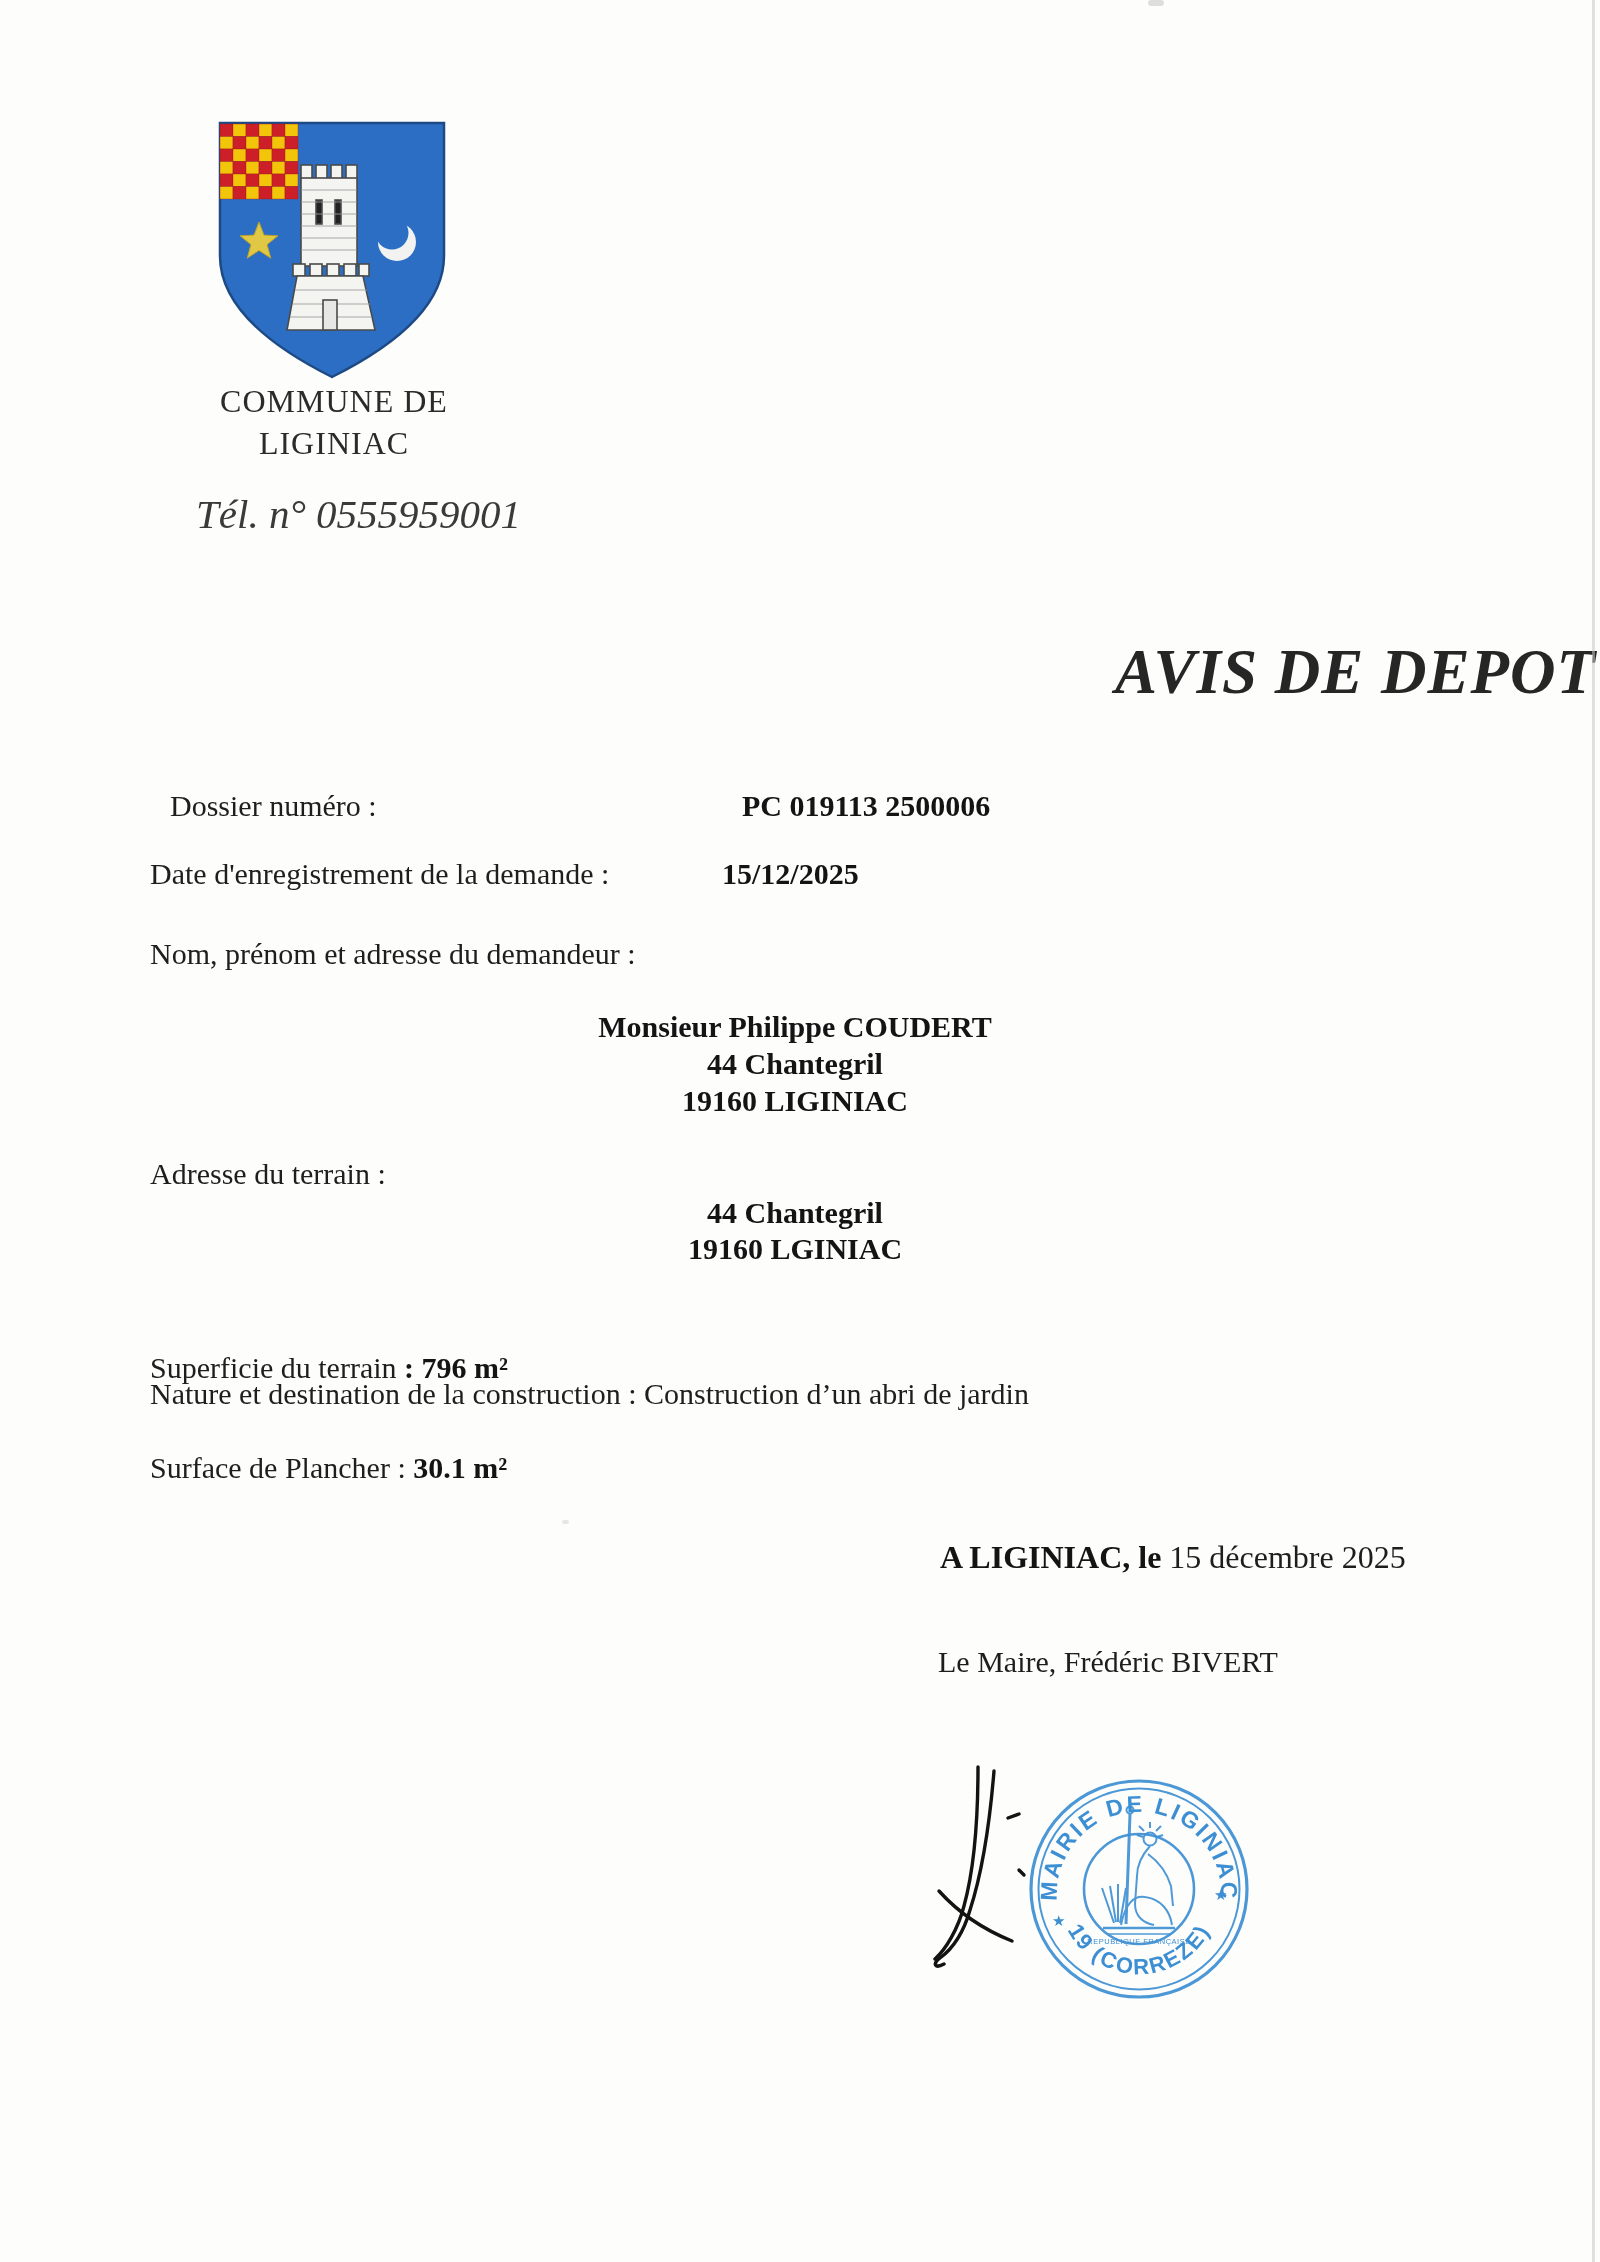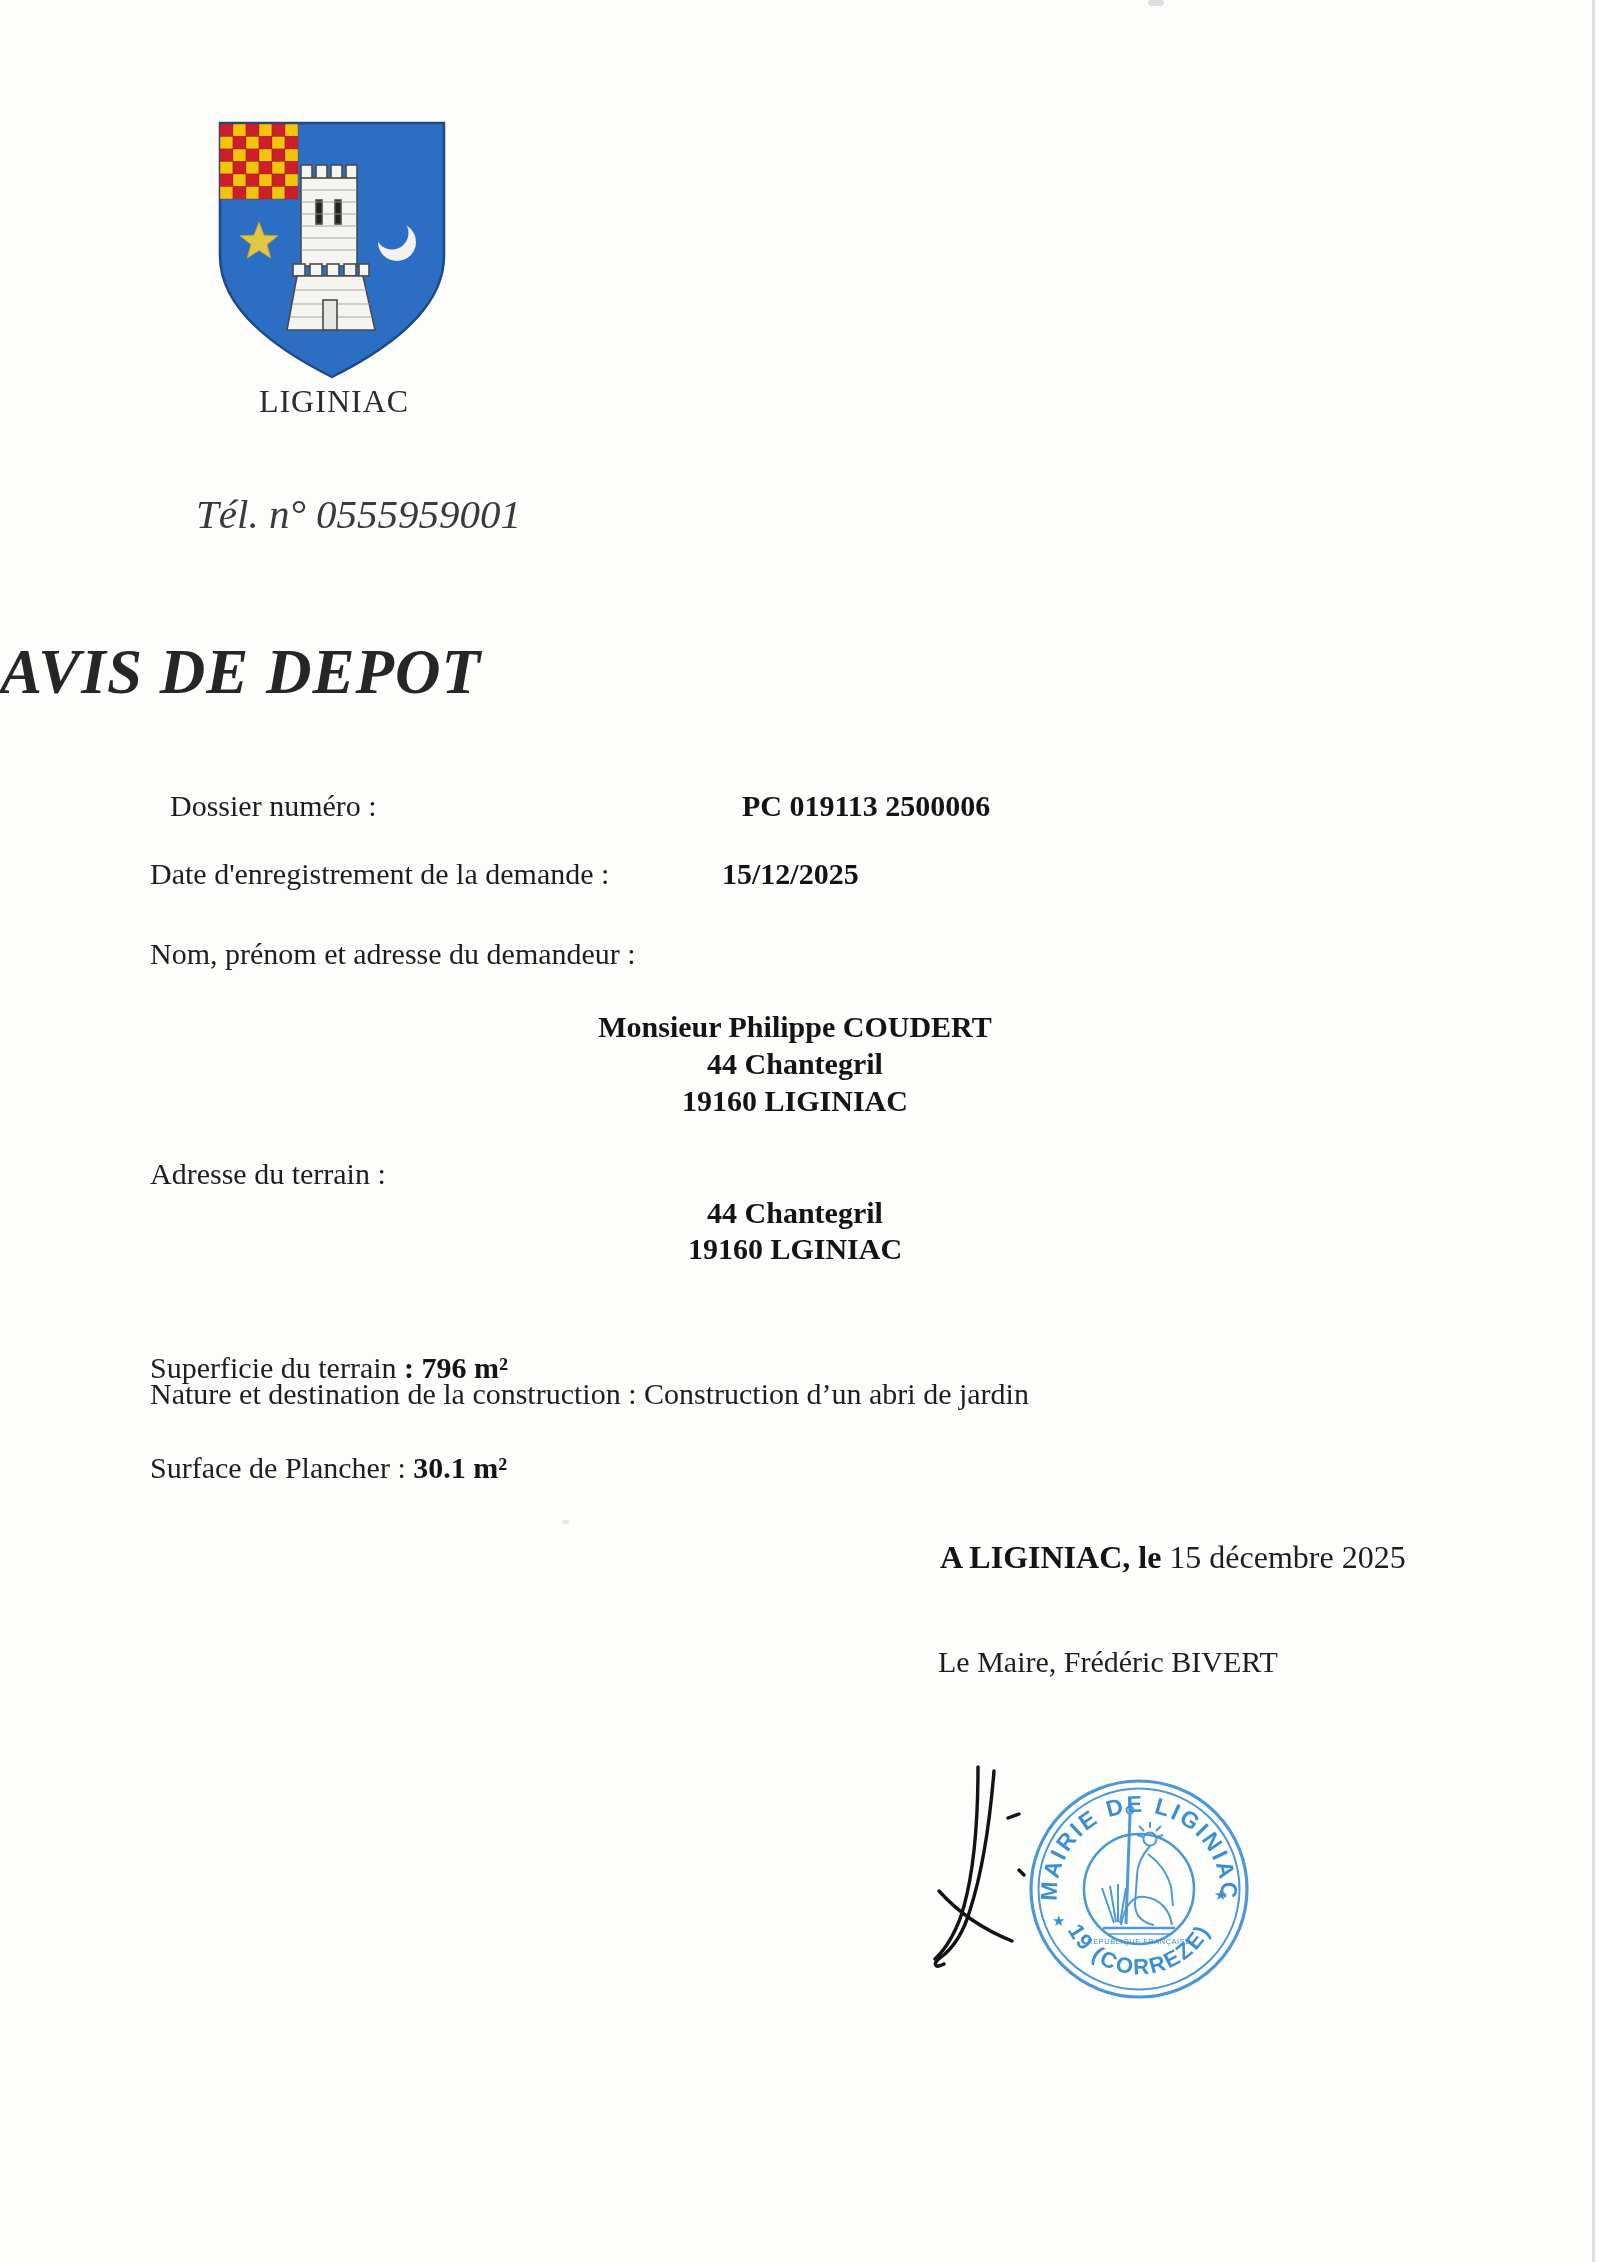--- a/index.html
+++ b/index.html
@@ -21,21 +21,21 @@
     color:#2b2b2b;
   }
   .phone{
     left:196px;top:490px;
     font-size:41px;
     font-style:italic;
     color:#3a3a3a;
   }
   .doc-title{
     left:0;top:636px;width:1596px;
-    text-align:left;
+    text-align:right;
     font-size:63px;
     font-weight:bold;
     font-style:italic;
     letter-spacing:1px;
     color:#262626;
   }
   .field-row{left:150px;width:1400px;font-size:30px;line-height:36px;}
   .field-label{display:inline-block;width:572px;vertical-align:top;}
   .field-value{display:inline-block;font-weight:bold;color:#141414;vertical-align:top;}
   .centered-block{
@@ -136,20 +136,21 @@
 
     <polygon points="46,104 51,117.1 65,117.8 54.1,126.6 57.8,140.2 46,132.5 34.2,140.2 37.9,126.6 27,117.8 41,117.1" fill="#e0c845" stroke="#b8a02c" stroke-width="1"></polygon>
 
     <g>
       <circle cx="184" cy="124" r="19" fill="#f2f3f0"></circle>
       <circle cx="179" cy="115" r="16.5" fill="#2d6ec5"></circle>
     </g>
   </svg>
 
   <div class="abs org-name">
+    <div>COMMUNE DE</div>
     <div>LIGINIAC</div>
   </div>
 
   <div class="abs phone">Tél. n° 0555959001</div>
 
   <div class="abs doc-title">AVIS DE DEPOT</div>
 
   <div class="abs field-row" style="top:788px;margin-left:20px;">
     <span class="field-label">Dossier numéro :</span><span class="field-value">PC 019113 2500006</span>
   </div>

